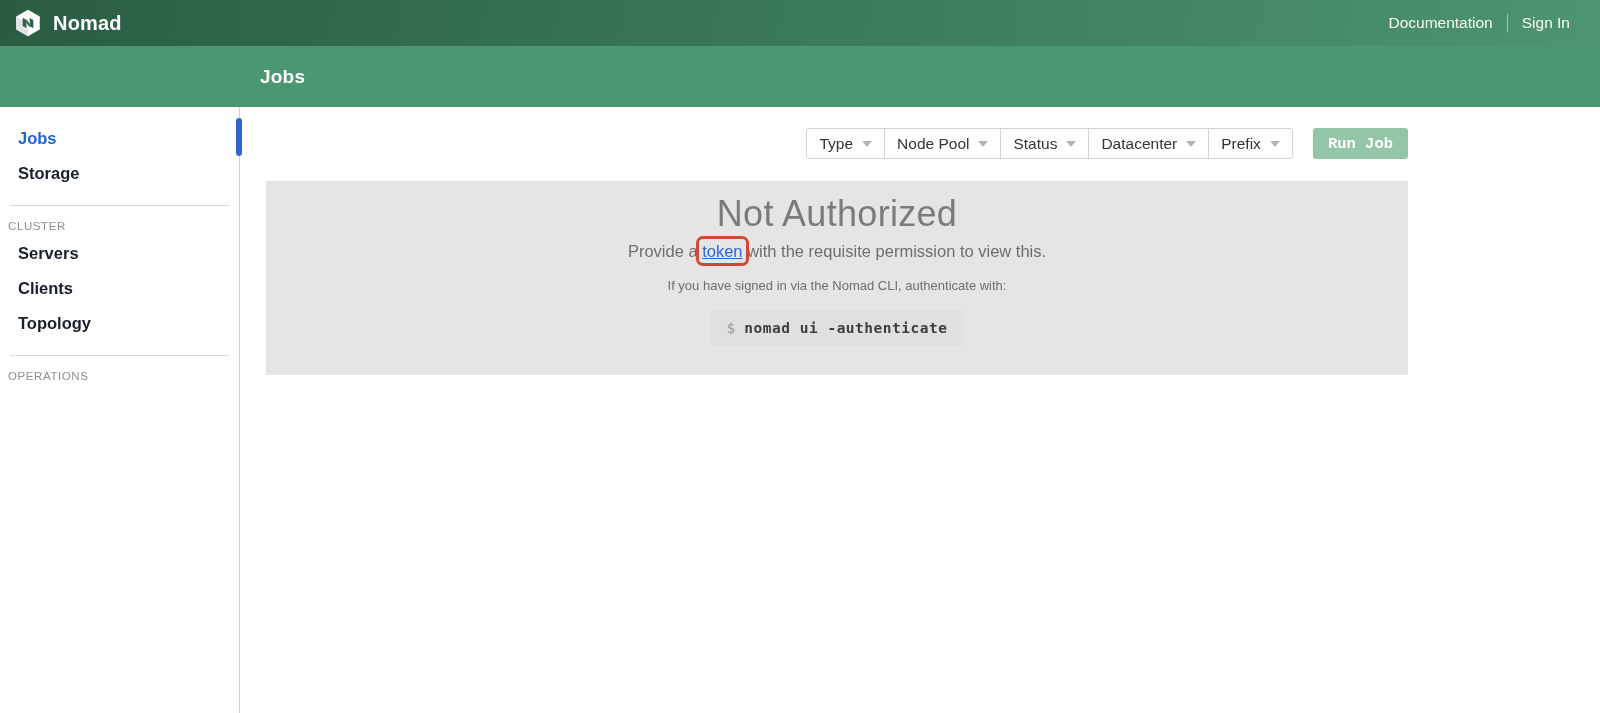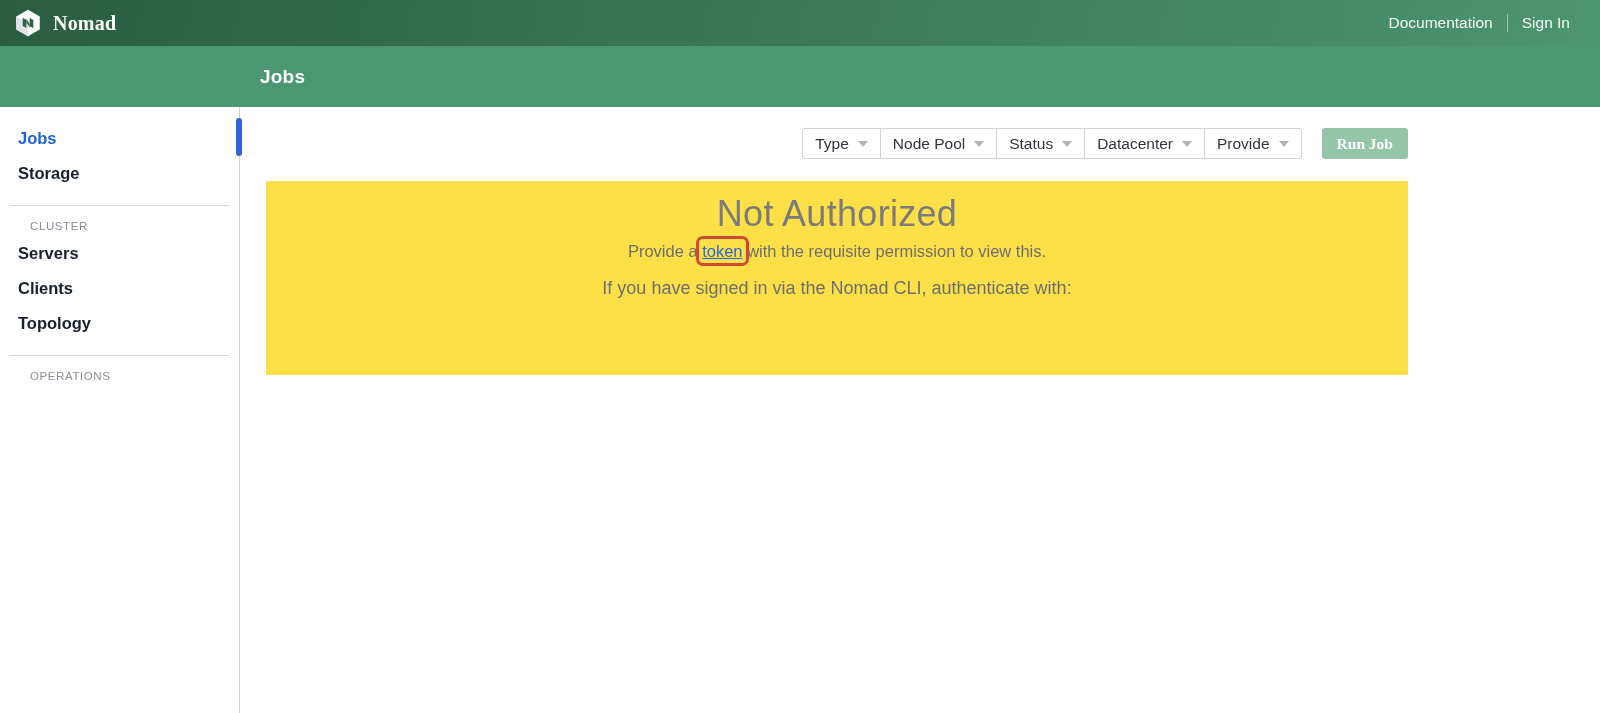--- a/index.html
+++ b/index.html
@@ -7,65 +7,65 @@
   body { font-family: "Liberation Sans", sans-serif; background: #ffffff; }
 
   
   .navbar {
     height: 46px;
     background: linear-gradient(100deg, #2a5c41 0%, #3c7c5d 55%, #4d9471 100%);
     display: flex; align-items: center;
     padding: 0 30px 0 14px;
     color: #fff;
   }
-  .brand { display: flex; align-items: center; gap: 11px; cursor: pointer; font-family: Liberation Serif, serif; }
+  .brand { display: flex; align-items: center; gap: 11px; cursor: pointer; }
   .brand-name { font-size: 20px; font-weight: 700; letter-spacing: .2px; }
   .nav-links { margin-left: auto; display: flex; align-items: flex-end; font-size: 15.5px; }
   .nav-link { color: rgba(255,255,255,.96); text-decoration: none; cursor: pointer; }
   .nav-sep { width: 1px; height: 18px; background: rgba(255,255,255,.45); margin: 0 14px; }
 
   
   .subnav { height: 61px; background: #4b9673; display: flex; align-items: center; }
   .subnav-title { color: #fff; font-size: 19px; font-weight: 700; margin-left: 260px; letter-spacing: .2px; }
 
   
   .content { display: flex; height: 606px; }
 
   
   .sidebar { width: 240px; flex: 0 0 240px; border-right: 1px solid #d4d4d4; padding-top: 14px; position: relative; }
   .side-item { display: block; padding: 8px 18px; font-size: 16.5px; font-weight: 700; color: #17202b; text-decoration: none; cursor: pointer; }
   .side-item.active { color: #1f63d8; }
   .side-divider { border: none; border-top: 1px solid #d8d8d8; margin: 14px 10px 10px 10px; }
-  .section-label { padding: 4px 8px 4px 8px; font-size: 11.5px; font-weight: 400; color: #8a8f98; letter-spacing: .6px; margin-left: 22px; }
+  .section-label { padding: 4px 8px 4px 8px; font-size: 11.5px; font-weight: 400; color: #8a8f98; letter-spacing: .6px; }
   .scroll-thumb { position: absolute; top: 11px; right: -3px; width: 6px; height: 38px; background: #2e63d9; border-radius: 3px; cursor: grab; z-index: 2; }
 
   
   .main { flex: 1; padding: 21px 192px 0 26px; }
   .filter-row { display: flex; justify-content: flex-end; align-items: center; }
   .dd-group { display: flex; }
   .dd {
     display: flex; align-items: center; gap: 9px;
     background: #fff; border: 1px solid #d3d3d3; margin-left: -1px;
     padding: 0 12px; height: 31px; font-size: 15.5px; color: #30353c; cursor: pointer;
   }
   .dd:first-child { border-radius: 3px 0 0 3px; margin-left: 0; }
   .dd:last-child { border-radius: 0 3px 3px 0; }
   .tri { width: 0; height: 0; border-left: 5px solid transparent; border-right: 5px solid transparent; border-top: 6px solid #b4b4b4; }
   .run-job {
     margin-left: 20px; height: 31px; padding: 0 15px;
-    background: #93c5a6; color: #fff; font-family: Liberation Serif, serif;
+    background: #93c5a6; color: #fff; font-family: Liberation Mono, monospace;
     font-size: 15.5px; font-weight: 700; border: none; border-radius: 3px; cursor: pointer;
   }
 
   
-  .panel { margin-top: 22px; height: 194px; background: #fde047; text-align: center; padding-top: 12px; }
+  .panel { margin-top: 22px; height: 194px; background: #e5e5e5; text-align: center; padding-top: 12px; }
   .panel h1 { font-size: 36px; font-weight: 400; color: #7b7b7b; letter-spacing: .3px; }
   .panel .lead { margin-top: 7px; font-size: 16.5px; color: #6e6e6e; }
   .token-link { color: #2e66d8; text-decoration: underline; outline: 3px solid #cf4a33; outline-offset: 3px; border-radius: 1px; cursor: pointer; }
-  .panel .cli { margin-top: 17px; font-size: 18px; color: #6e6e6e; }
+  .panel .cli { margin-top: 17px; font-size: 13px; color: #6e6e6e; }
   .code {
     display: inline-block; margin-top: 17px; background: #e0e0e0;
     padding: 10px 17px; font-family: "DejaVu Sans Mono", "Liberation Mono", monospace;
     font-size: 14.5px; color: #3d3d3d; border-radius: 2px;
   }
   .code .prompt { color: #9a9a9a; margin-right: 9px; font-weight: 400; }
   .code .cmd { font-weight: 700; letter-spacing: .5px; }
 </style>
 </head>
 <body>
@@ -122,26 +122,29 @@
         </div>
         <div class="dd">
           <span>Status</span>
           <span class="tri"></span>
         </div>
         <div class="dd">
           <span>Datacenter</span>
           <span class="tri"></span>
         </div>
         <div class="dd">
-          <span>Provide</span>
+          <span>Prefix</span>
           <span class="tri"></span>
         </div>
       </div>
       <button class="run-job">Run Job</button>
     </div>
 
     <section class="panel">
       <h1>Not Authorized</h1>
       <p class="lead"><span>Provide a </span><a class="token-link">token</a><span> with the requisite permission to view this.</span></p>
       <p class="cli">If you have signed in via the Nomad CLI, authenticate with:</p>
+      <div>
+        <code class="code"><span class="prompt">$</span><span class="cmd">nomad ui -authenticate</span></code>
+      </div>
     </section>
   </main>
 </div>
 
 </body></html>

